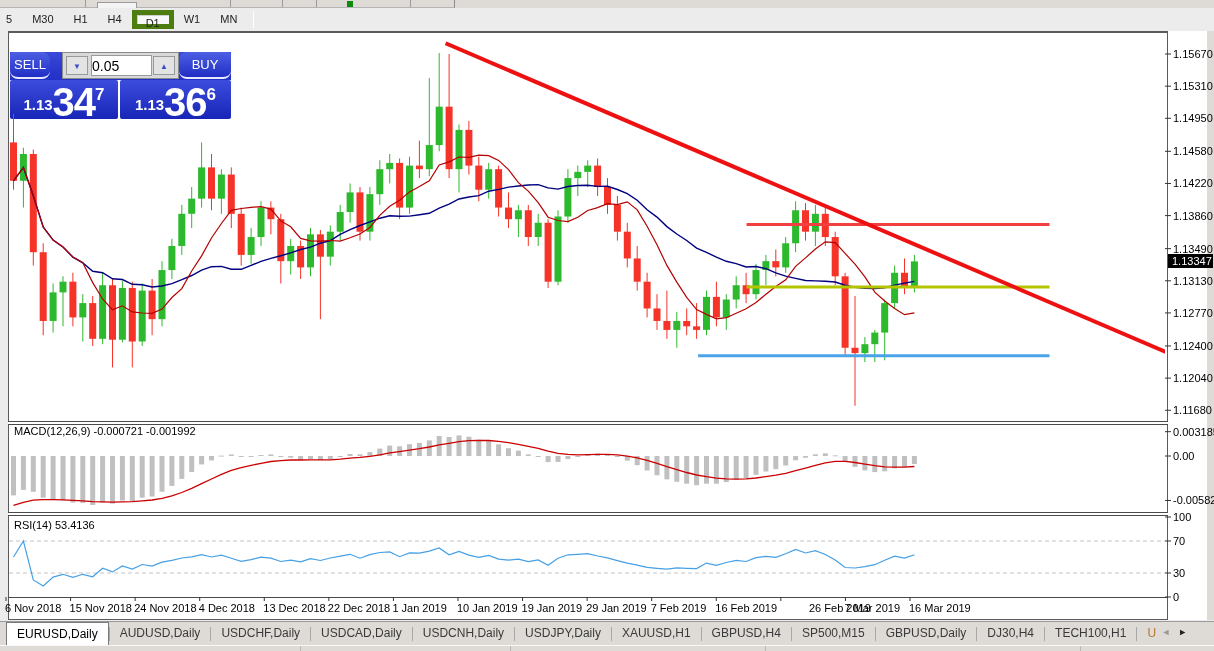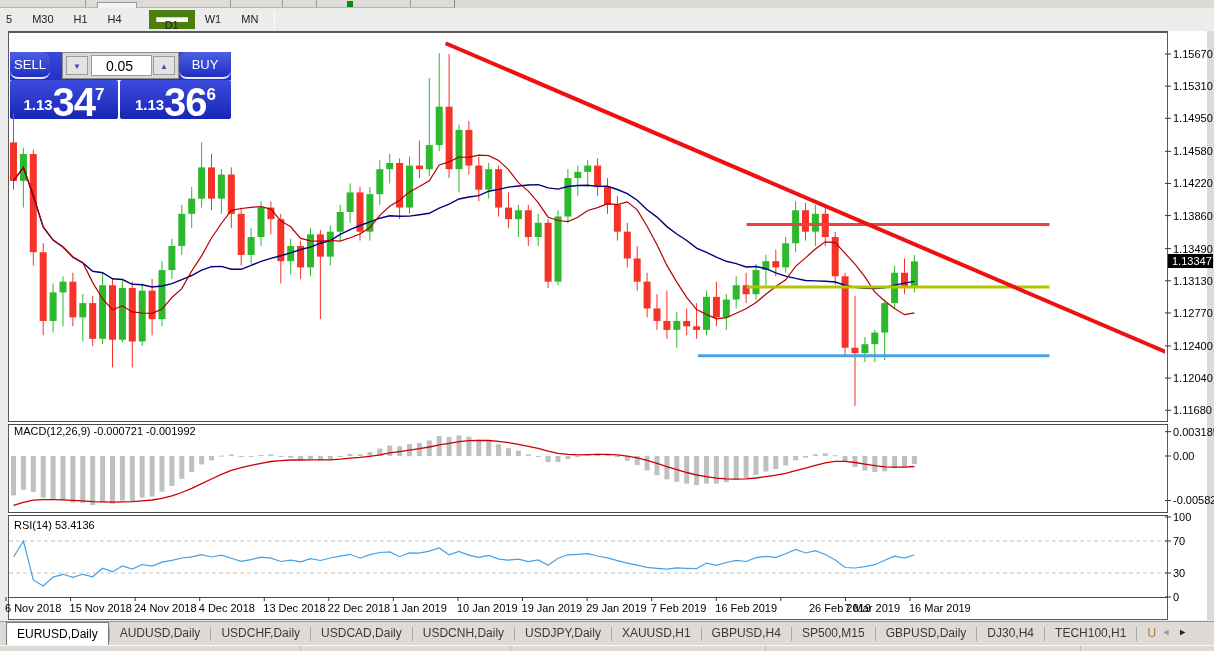--- a/index.html
+++ b/index.html
@@ -12,21 +12,21 @@
   #top-strip .tb { position:absolute; top:0; height:7px; border-right:1px solid #9a9a9a; }
   #top-strip .sunken { position:absolute; left:97px; top:2px; width:40px; height:6px;
                        background:#f4f4f4; border:1px solid #9a9a9a; border-bottom:none; }
   #top-strip .greenbit { position:absolute; left:347px; top:1px; width:6px; height:6px; background:#0c8a0c; }
   #top-strip .bar-frame { position:absolute; left:0; top:0; width:455px; height:8px; border-right:1px solid #8a8a8a; border-bottom:1px solid #b5b5b5; }
 
   
   #tf-bar { position:absolute; left:0; top:8px; width:1214px; height:23px; background:#ececec; }
   .tfbtn { position:relative; float:left; height:19px; margin-top:2px; padding:2px 9px 0 9px;
            font-size:11px; color:#222; border:1px solid transparent; }
-  .tfbtn.active { background:#f7f7f7; border:7px solid #4d7c0f; box-shadow:inset 1px 1px 0 #cfcfcf;margin-left:17px; }
+  .tfbtn.active { background:#f7f7f7; border:5px solid #4d7c0f; box-shadow:inset 1px 1px 0 #cfcfcf; }
   .tfsep { float:left; width:1px; height:17px; margin:3px 6px 0 6px; background:#bdbdbd; border-right:1px solid #fff; }
 
   
   #chart-window { position:absolute; left:8px; top:31px; width:1160px; height:589px;
                   background:#fff; border:1px solid #5a5a5a; border-top:2px solid #5a5a5a; }
   #right-axis { position:absolute; left:1168px; top:31px; width:39px; height:589px; background:#fff; }
   #right-edge { position:absolute; left:1207px; top:31px; width:7px; height:589px; background:#dedbd6; }
   .axis-label { position:absolute; font-size:11px; color:#000; white-space:nowrap; }
   #cur-price-badge { position:absolute; left:1168px; width:45px; height:14px; background:#000;
                      color:#fff; font-size:11px; line-height:14px; padding-left:4px; }
@@ -45,21 +45,21 @@
   .tp-btn { position:absolute; top:0; height:27px; color:#fff; font-size:13px; text-align:center;
             line-height:25px; background:linear-gradient(#4d5fe4,#202fc4); border-bottom:2px solid #e8e8ff;border-radius:8px; }
   #sell-btn { left:0; width:40px; border-top-left-radius:3px; }
   #buy-btn  { left:169px; width:52px; border-top-right-radius:3px; }
   #lot-group { position:absolute; left:52px; top:0; width:117px; height:27px; background:#d9d9d9; border:1px solid #8a8a8a; }
   .spin { position:absolute; top:3px; width:22px; height:19px; background:#e3e3e3; border:1px solid #9a9a9a;
           color:#3a4ad0; font-size:8px; text-align:center; line-height:19px; }
   #spin-down { left:3px; }
   #spin-up { right:3px; }
   #lot-input { position:absolute; left:28px; top:2px; width:61px; height:21px; border:1px solid #9a9a9a;
-               font-size:14px; text-align:center; padding-right:4px; font-family:"Liberation Sans",sans-serif; }
+               font-size:14px; text-align:left; padding-right:4px; font-family:"Liberation Sans",sans-serif; }
   .price-box { position:absolute; top:28px; height:39px; color:#fff;
                background:linear-gradient(#3c4cdc,#1826b8); border-radius:2px; text-align:center; }
   #sell-price-box { left:0; width:108px; }
   #buy-price-box { left:110px; width:111px; }
   .pb-small { font-size:15px; font-weight:bold; vertical-align:6px; }
   .pb-big { font-size:40px; font-weight:bold; letter-spacing:-1px; }
   .pb-sup { font-size:17px; font-weight:bold; vertical-align:16px; }
 
   
   .date-label { position:absolute; top:602px; font-size:11px; color:#000; white-space:nowrap; }

